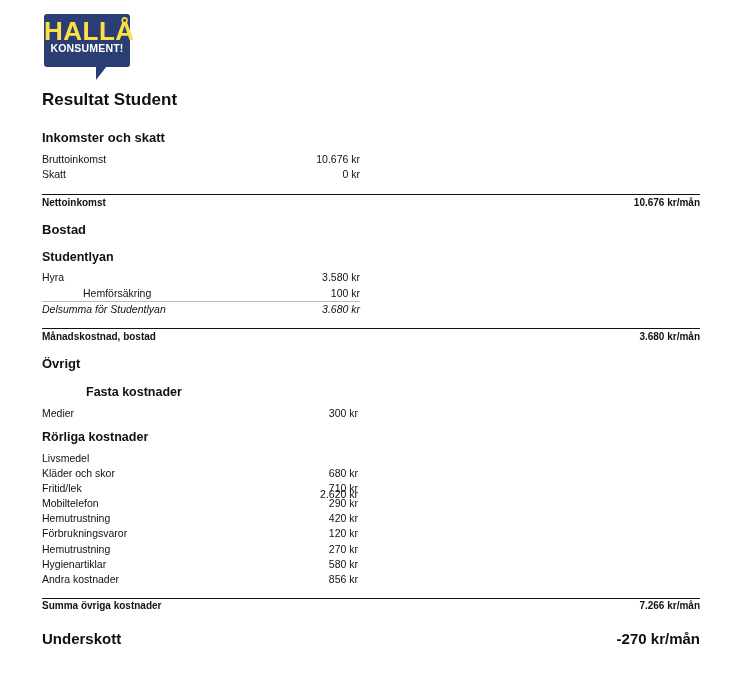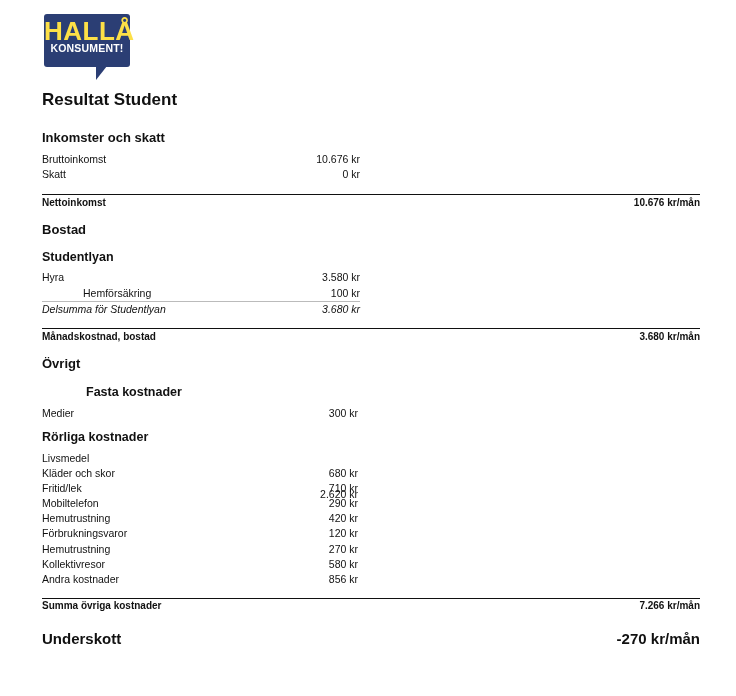--- a/index.html
+++ b/index.html
@@ -72,21 +72,21 @@
 <div class="abs row lbl" style="top:482px;">Fritid/lek</div>
 <div class="abs row" style="top:482px; right:378px;">710 kr</div>
 <div class="abs row lbl" style="top:497px;">Mobiltelefon</div>
 <div class="abs row" style="top:497px; right:378px;">290 kr</div>
 <div class="abs row lbl" style="top:512px;">Hemutrustning</div>
 <div class="abs row" style="top:512px; right:378px;">420 kr</div>
 <div class="abs row lbl" style="top:527px;">Förbrukningsvaror</div>
 <div class="abs row" style="top:527px; right:378px;">120 kr</div>
 <div class="abs row lbl" style="top:543px;">Hemutrustning</div>
 <div class="abs row" style="top:543px; right:378px;">270 kr</div>
-<div class="abs row lbl" style="top:558px;">Kollektivresor</div>
+<div class="abs row lbl" style="top:558px;">Hygienartiklar</div>
 <div class="abs row" style="top:558px; right:378px;margin-left:28px;">580 kr</div>
 <div class="abs row lbl" style="top:573px;">Andra kostnader</div>
 <div class="abs row" style="top:573px; right:378px;">856 kr</div>
 
 <div class="rule" style="top:598px;"></div>
 <div class="abs tot lbl" style="top:600px;">Summa övriga kostnader</div>
 <div class="abs tot totval" style="top:600px;">7.266 kr/mån</div>
 
 <div class="abs big lbl" style="top:630px;">Underskott</div>
 <div class="abs big totval" style="top:630px;">-270 kr/mån</div>

